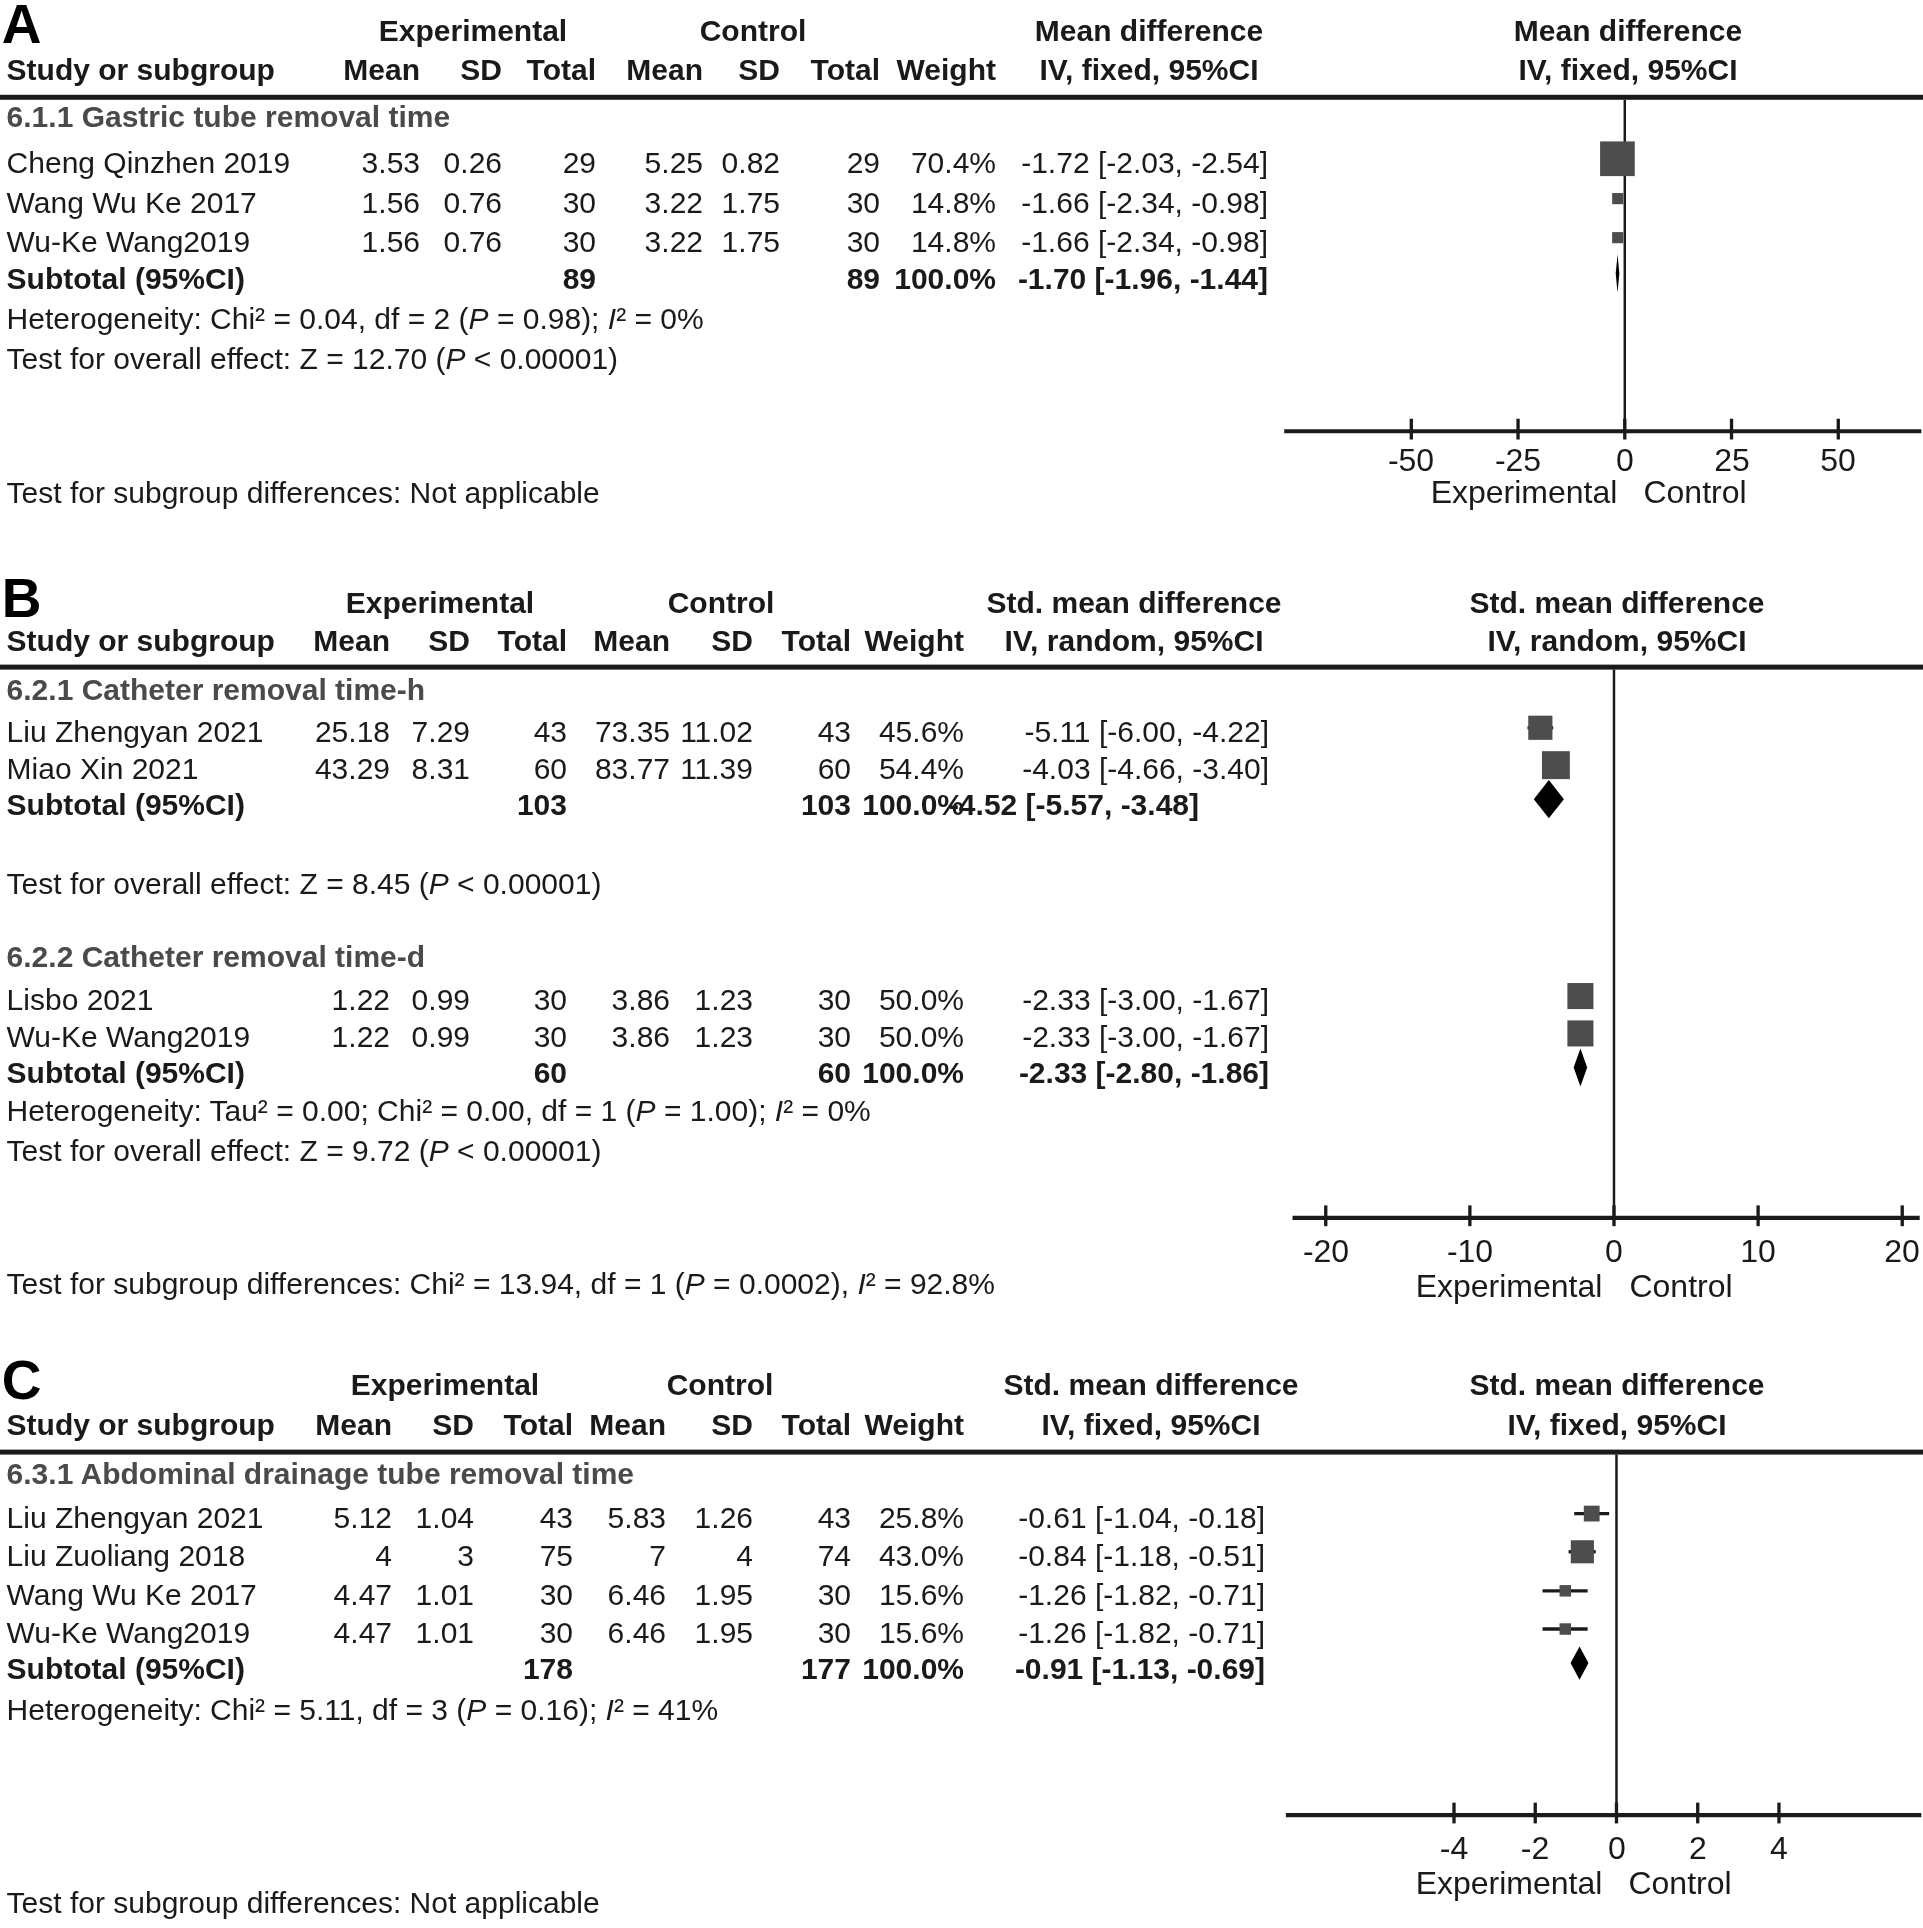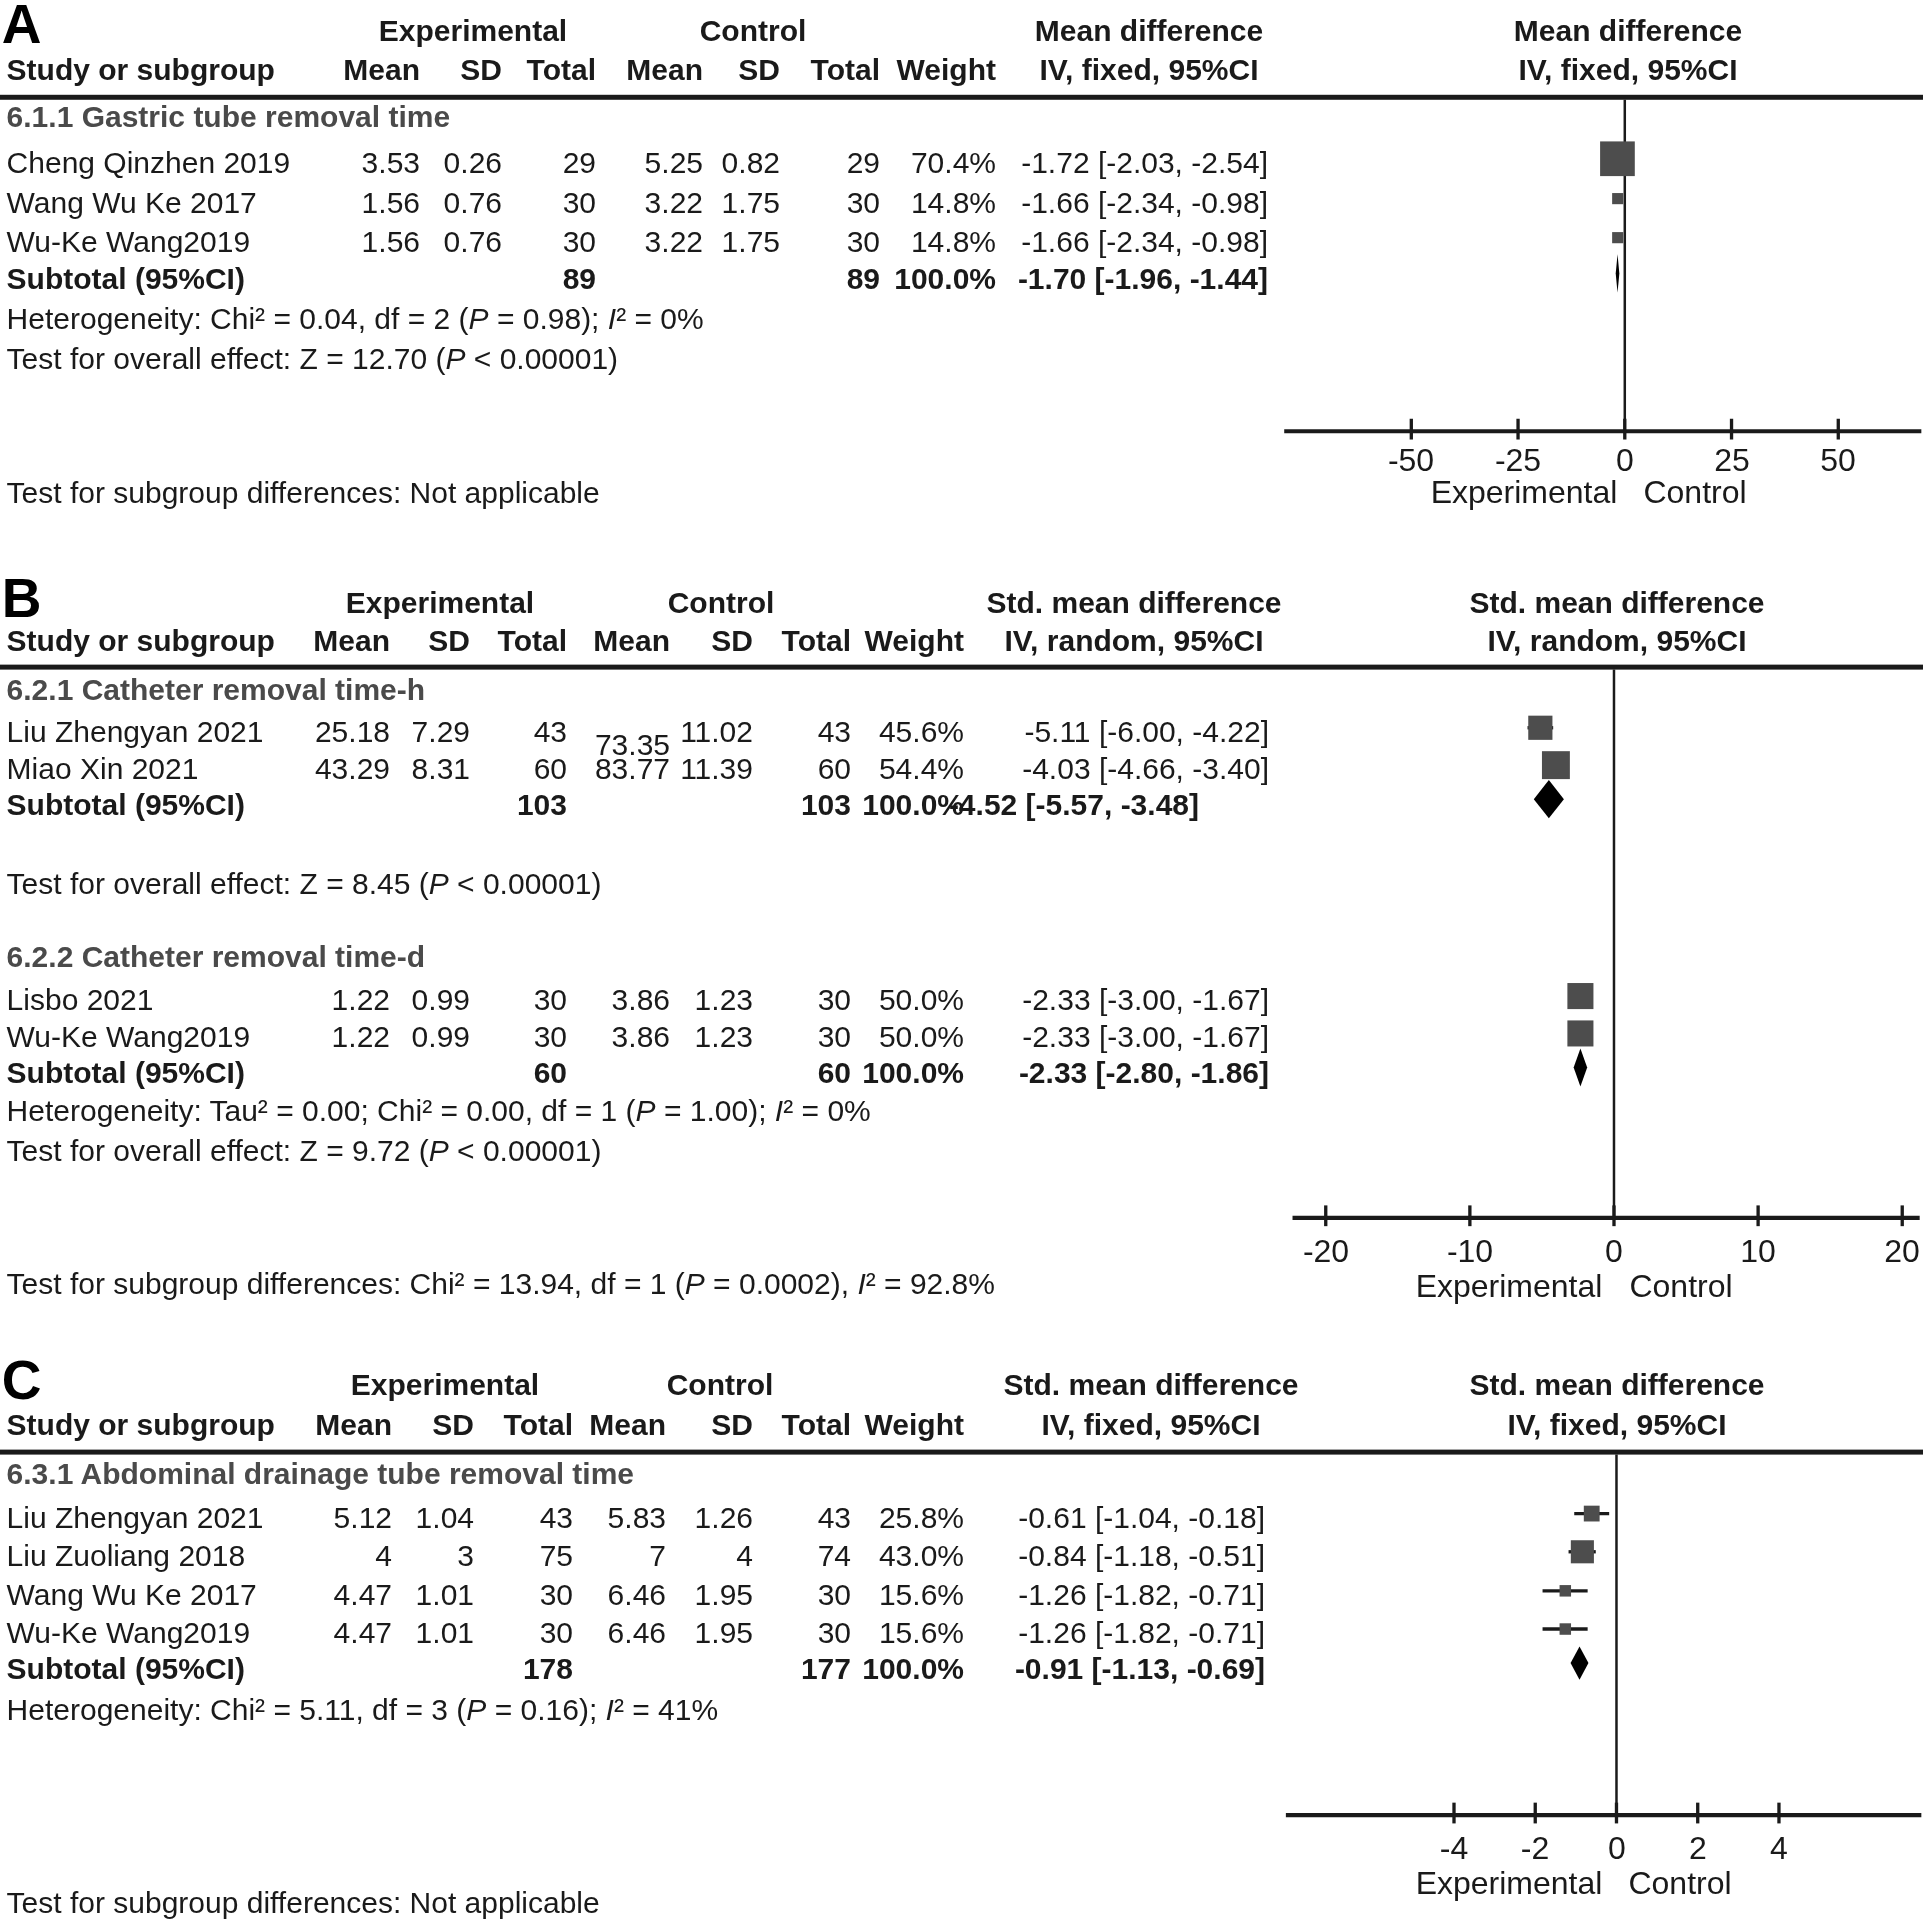--- a/index.html
+++ b/index.html
@@ -154,21 +154,21 @@
     <div class="t r b" style="left: 964px; top: 642px;">Weight</div>
     <div class="t c b" style="left: 1134px; top: 604px;">Std. mean difference</div>
     <div class="t c b" style="left: 1134px; top: 642px;">IV, random, 95%CI</div>
     <div class="t c b" style="left: 1617px; top: 604px;">Std. mean difference</div>
     <div class="t c b" style="left: 1617px; top: 642px;">IV, random, 95%CI</div>
     <div class="t subhead" style="left: 6.6px; top: 691px;">6.2.1 Catheter removal time-h</div>
     <div class="t" style="left: 6.6px; top: 733px;">Liu Zhengyan 2021</div>
     <div class="t r" style="left: 390px; top: 733px;">25.18</div>
     <div class="t r" style="left: 470px; top: 733px;">7.29</div>
     <div class="t r" style="left: 567px; top: 733px;">43</div>
-    <div class="t r" style="left: 670px; top: 733px; margin-top: 13px;">73.35</div>
+    <div class="t r" style="left: 670px; top: 733px;">73.35</div>
     <div class="t r" style="left: 753px; top: 733px;">11.02</div>
     <div class="t r" style="left: 851px; top: 733px;">43</div>
     <div class="t r" style="left: 964px; top: 733px;">45.6%</div>
     <div class="t r" style="left: 1269px; top: 733px;">-5.11 [-6.00, -4.22]</div>
     <div class="t" style="left: 6.6px; top: 770px;">Miao Xin 2021</div>
     <div class="t r" style="left: 390px; top: 770px;">43.29</div>
     <div class="t r" style="left: 470px; top: 770px;">8.31</div>
     <div class="t r" style="left: 567px; top: 770px;">60</div>
     <div class="t r" style="left: 670px; top: 770px;">83.77</div>
     <div class="t r" style="left: 753px; top: 770px;">11.39</div>

